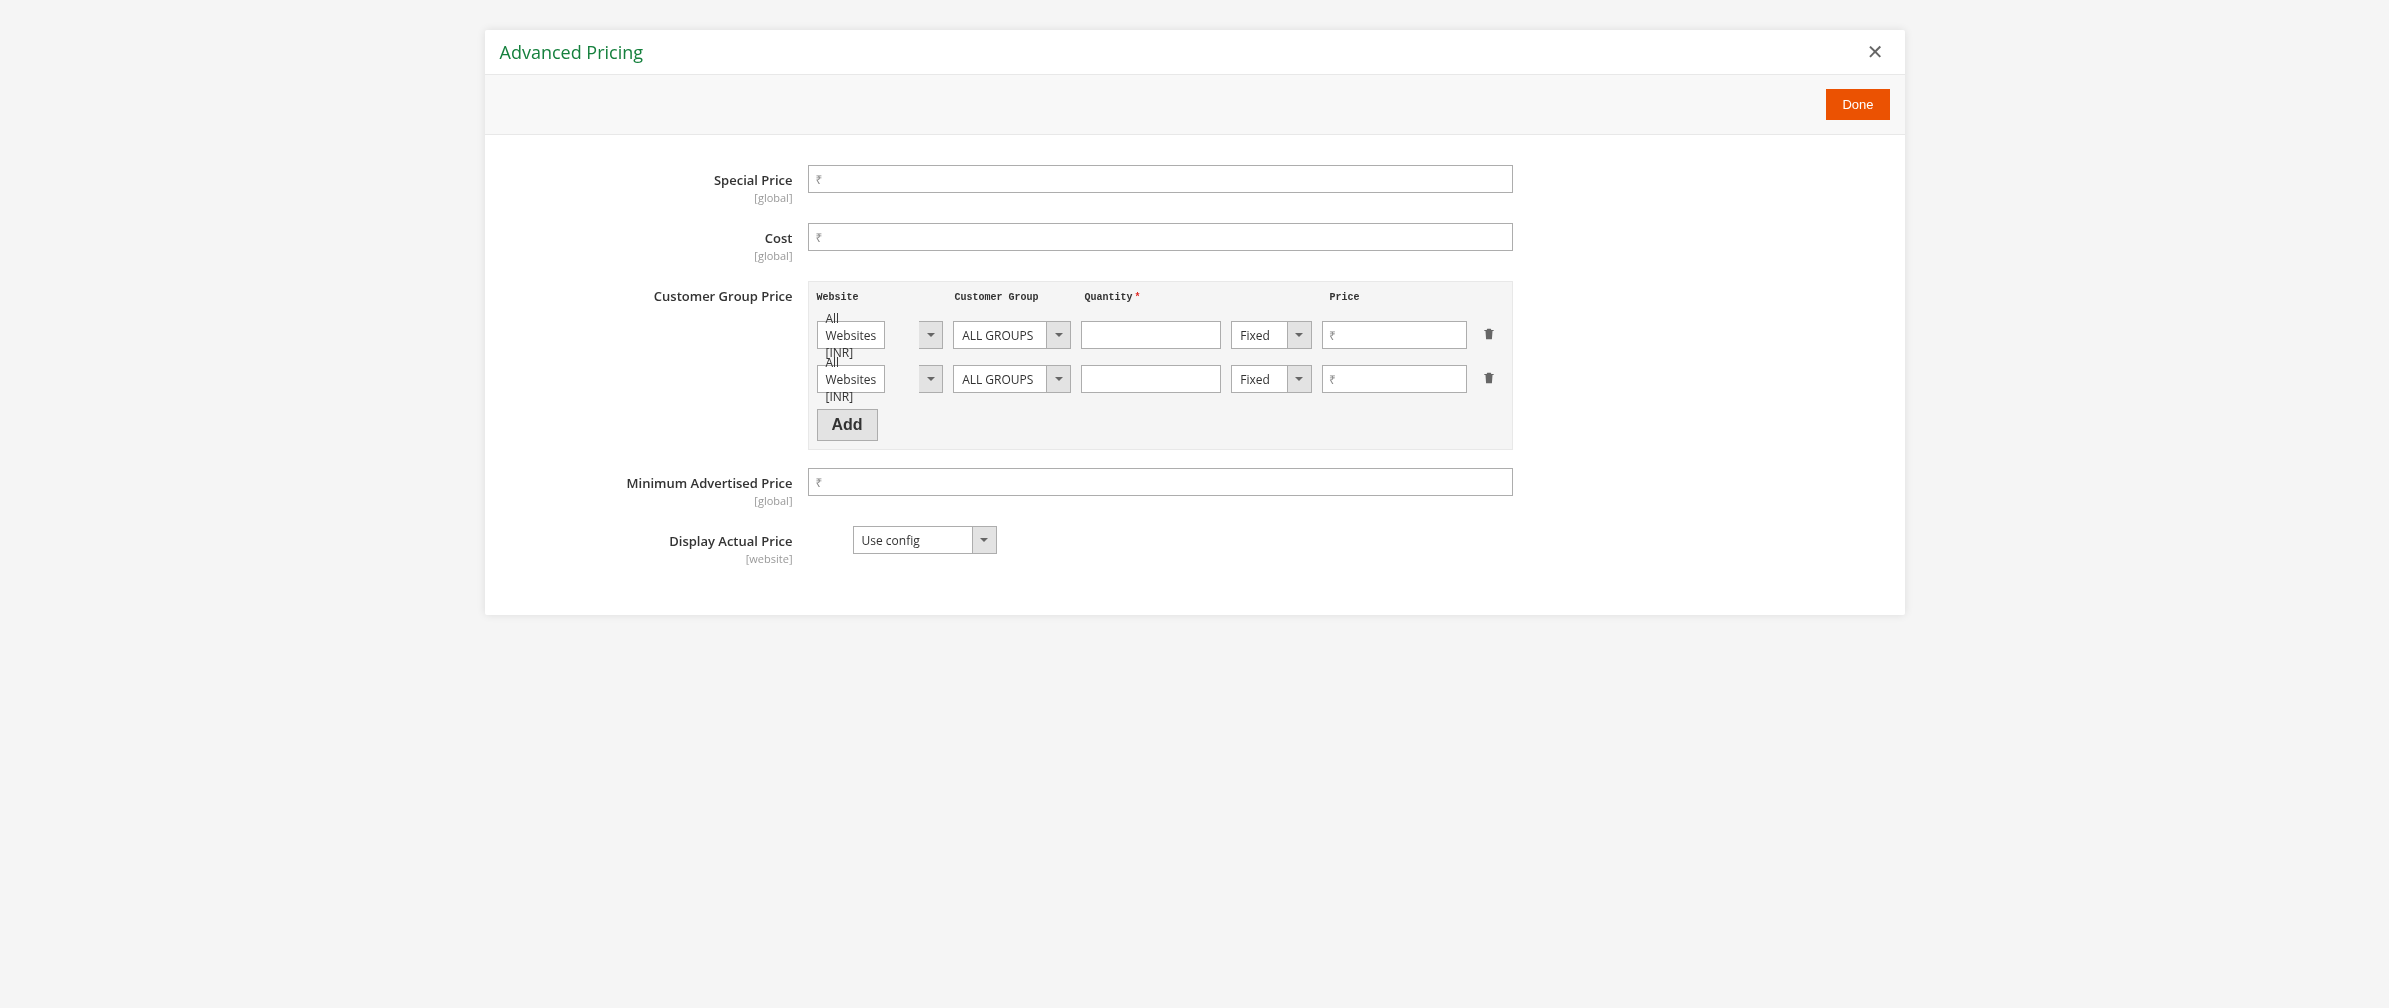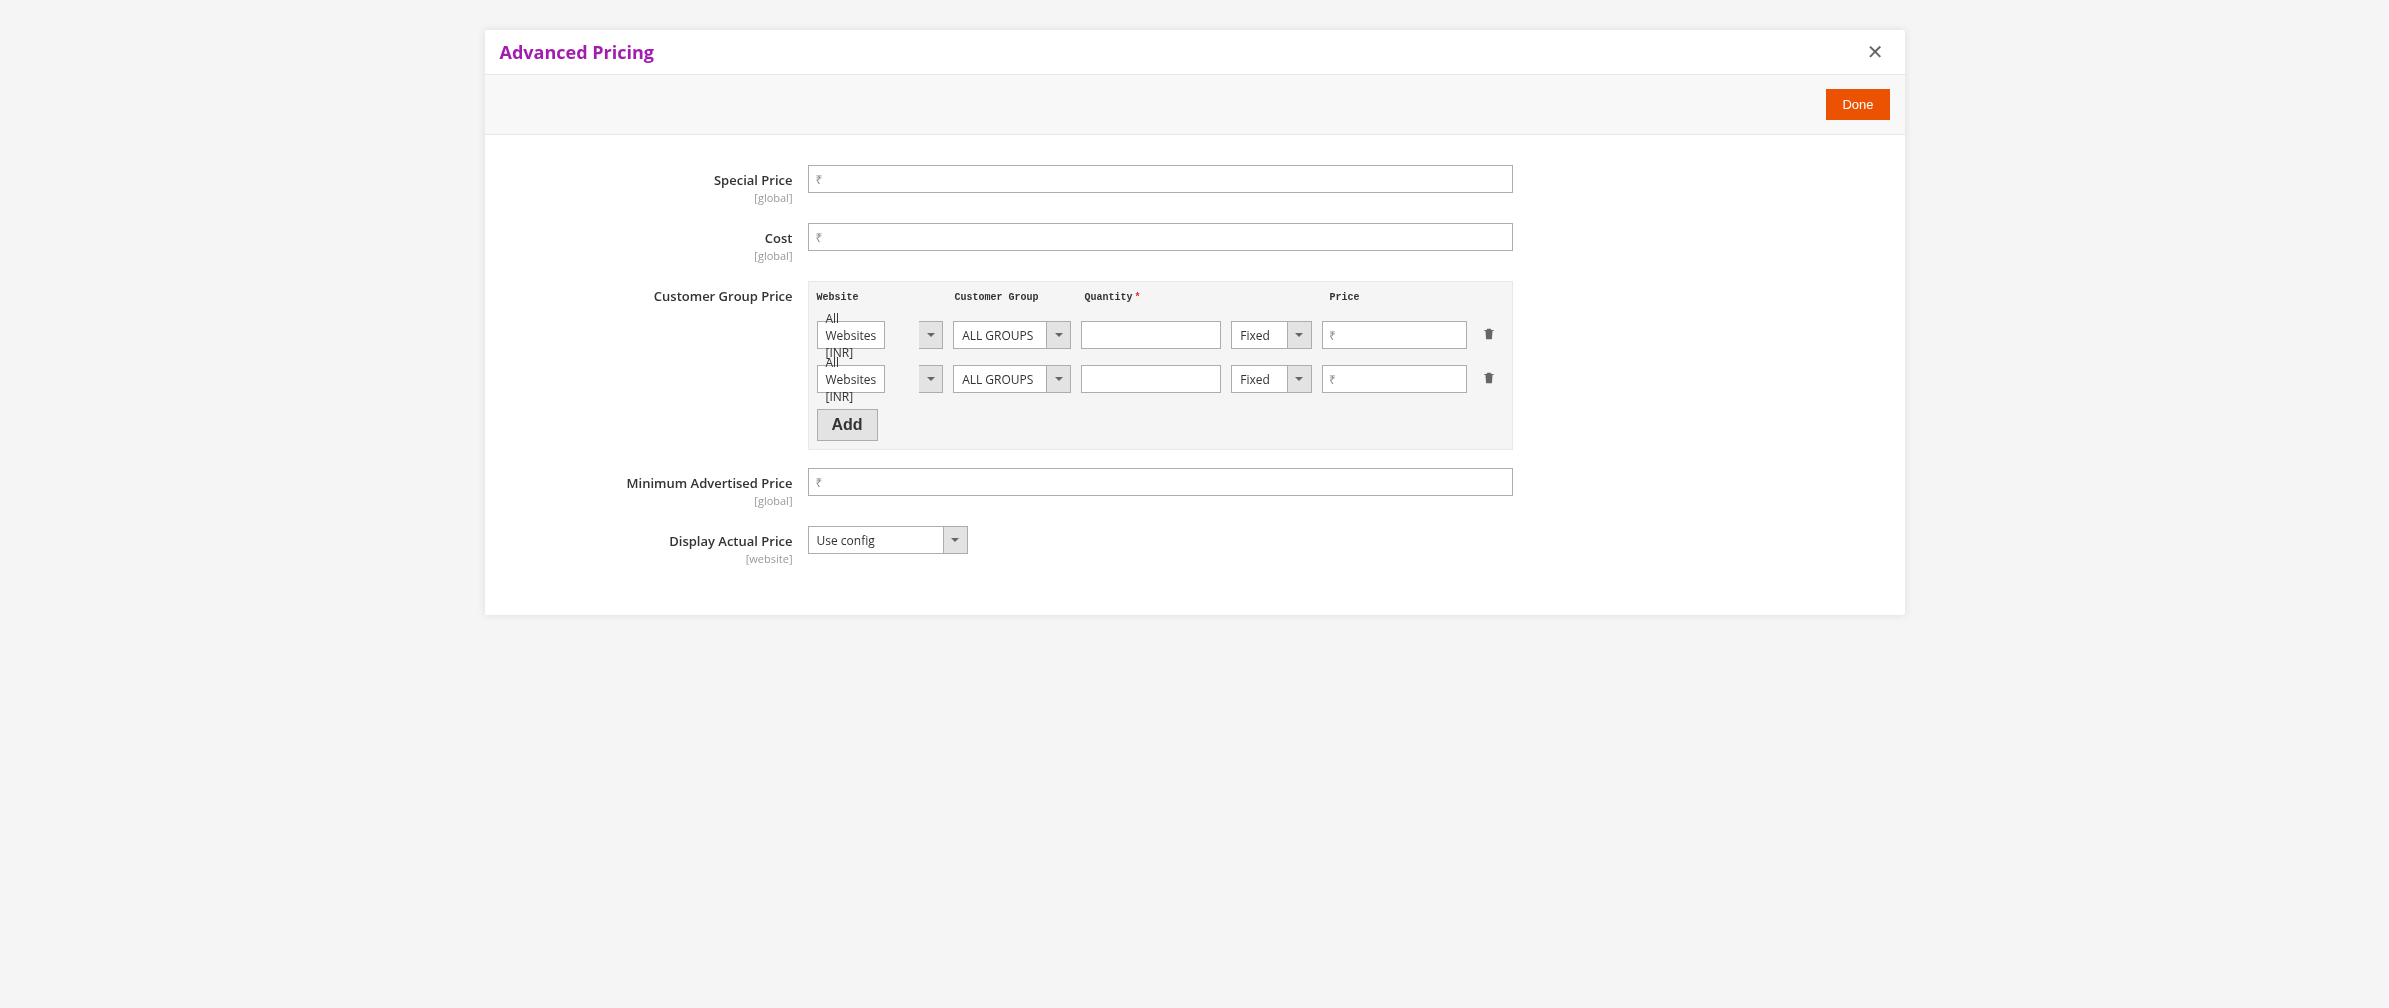--- a/index.html
+++ b/index.html
@@ -24,22 +24,22 @@
     }
     .modal-header {
       display: flex;
       justify-content: space-between;
       align-items: center;
       padding: 10px 15px;
       border-bottom: 1px solid #e8e8e8;
     }
     .modal-title {
       font-size: 18px;
-      font-weight: 700;
-      color: #a21caf;
+      font-weight: 400;
+      color: #15803d;
     }
     .close-btn {
       background: none;
       border: none;
       font-size: 20px;
       cursor: pointer;
       color: #666;
       padding: 2px 6px;
       line-height: 1;
     }
@@ -223,21 +223,22 @@
       background: #e3e3e3;
       border: 1px solid #adadad;
       padding: 6px 14px;
       font-size: 16px;
       font-weight: 600;
       color: #333;
       cursor: pointer;
     }
     .display-select {
       display: flex;
-      width: 160px;
+      width: 144px;
+      margin-left: 45px;
     }
     .display-select .select-display {
       flex: 1;
     }
   </style>
 </head>
 <body>
 
 <div class="modal">
   <div class="modal-header">

